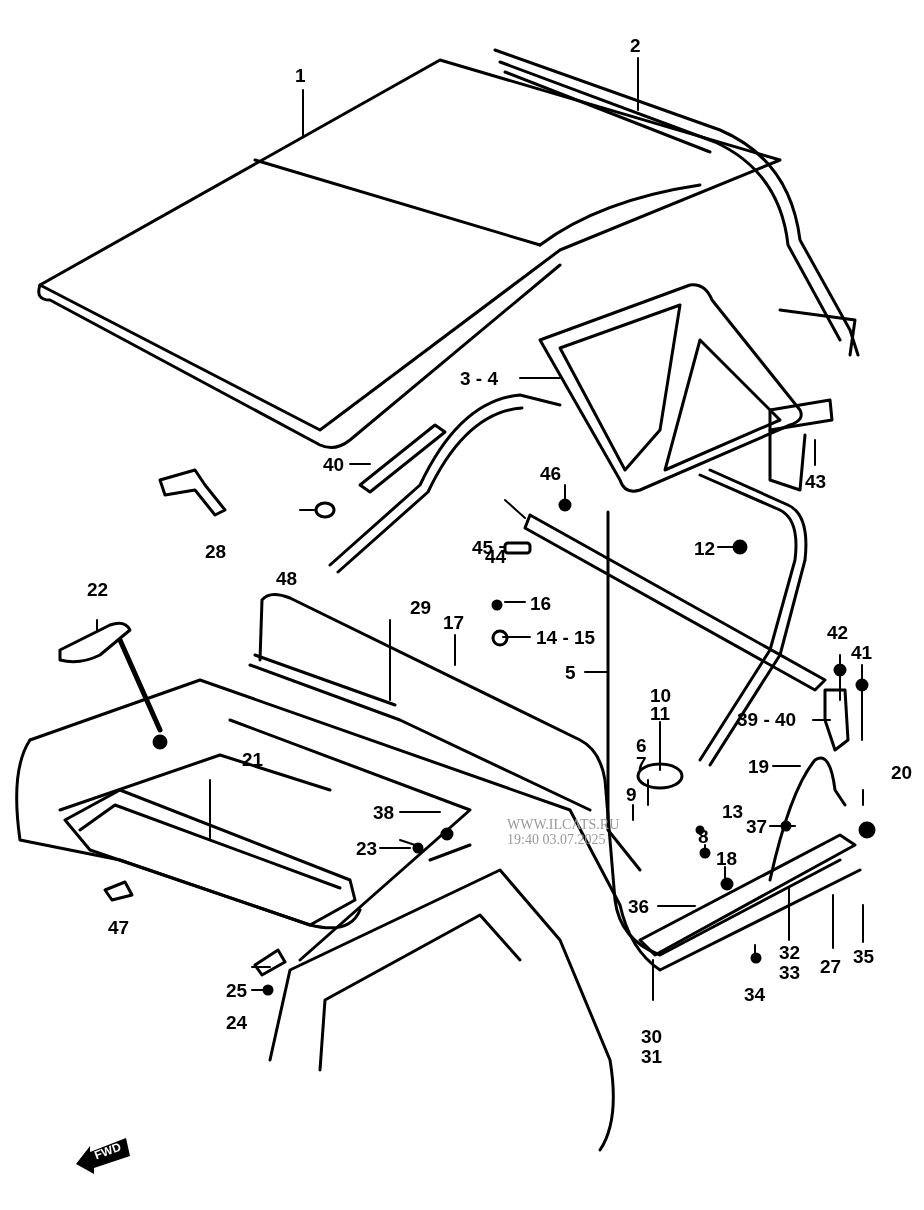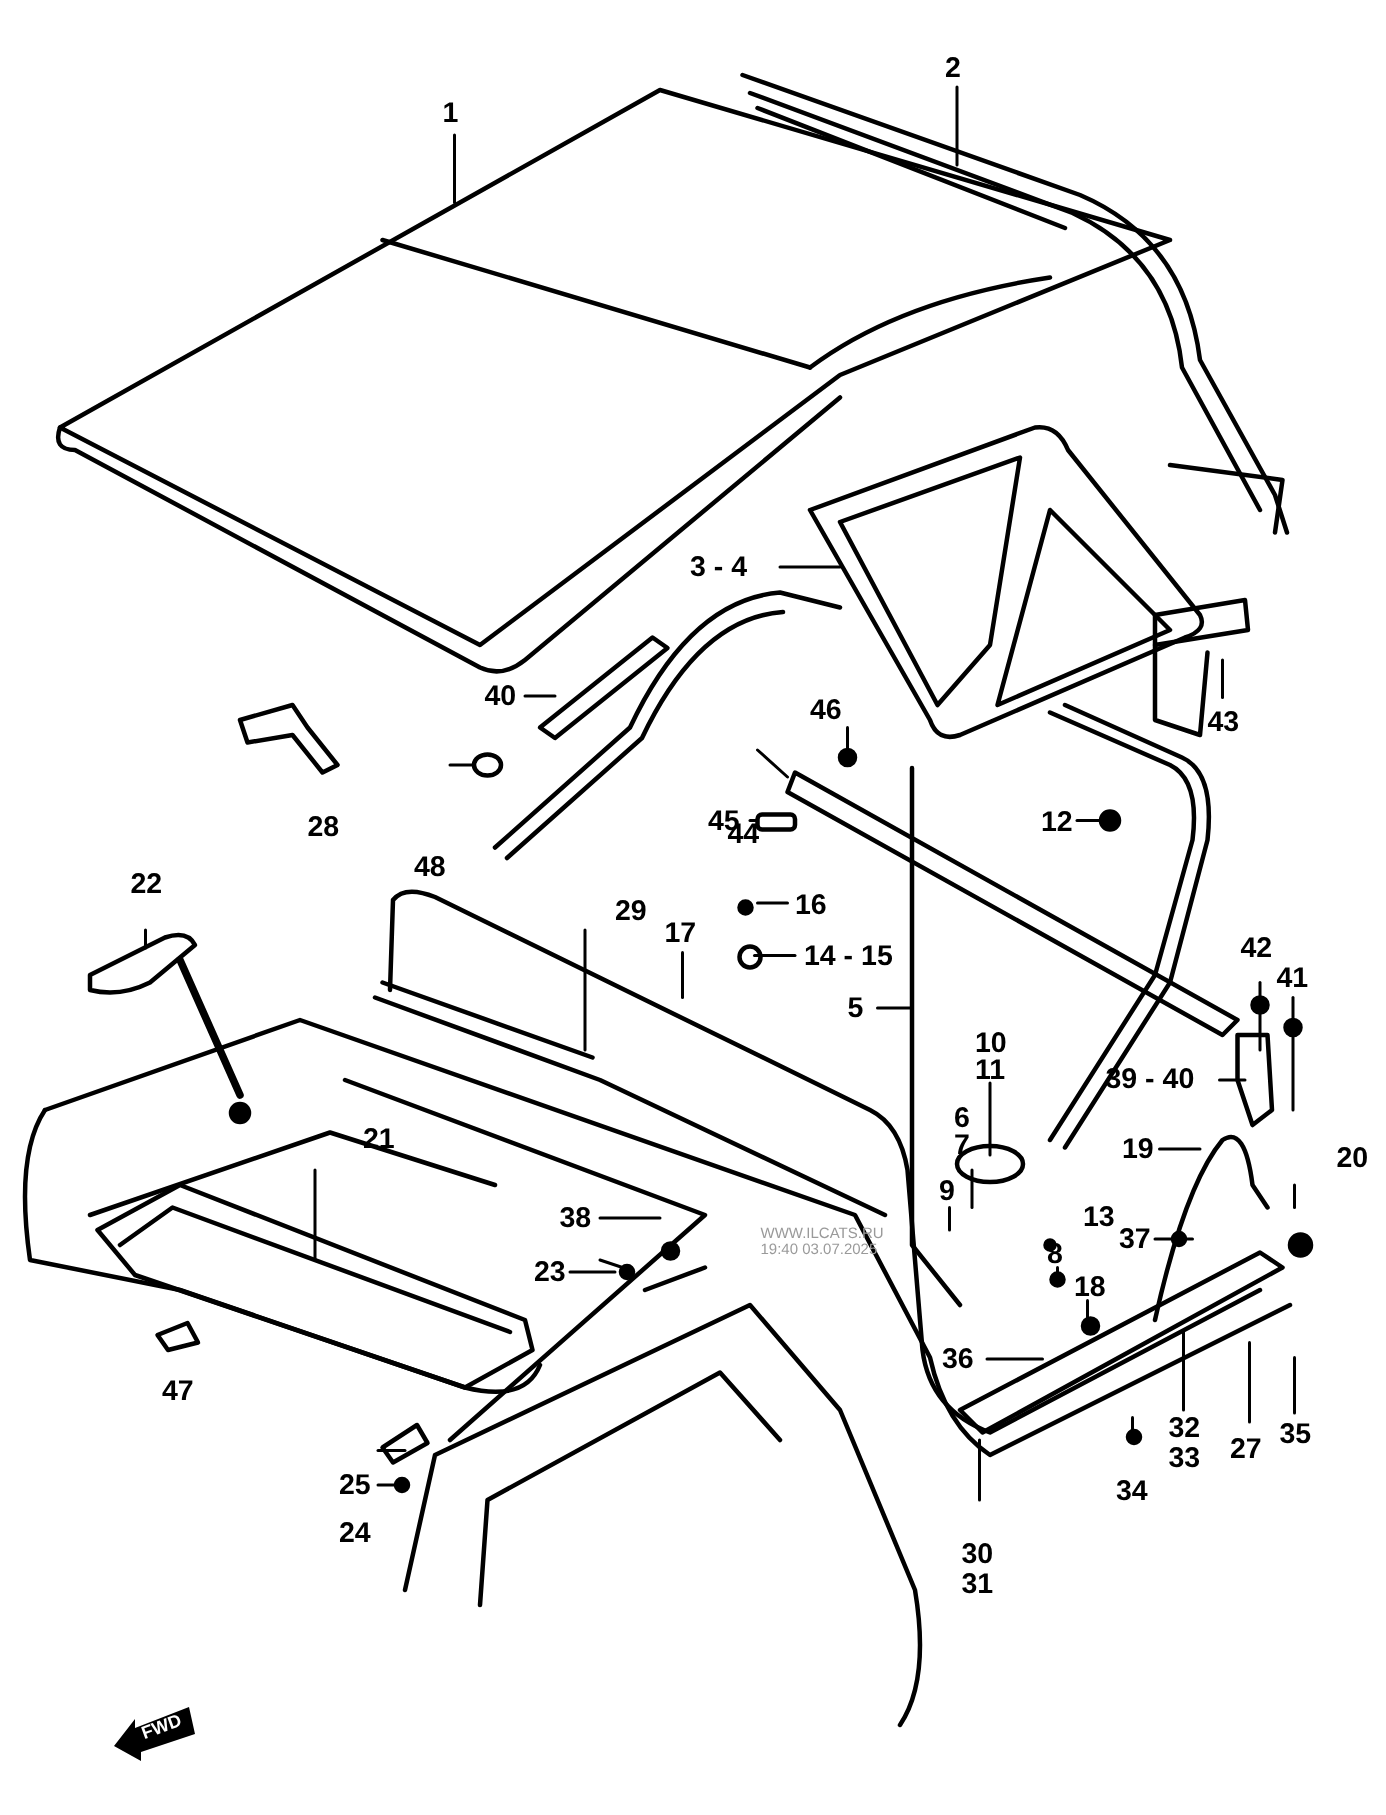--- a/index.html
+++ b/index.html
@@ -1,19 +1,19 @@
 <!DOCTYPE html>
 <html><head>
 <meta charset="utf-8">
 <style>
   html,body{margin:0;padding:0;background:#fff;}
   #canvas{position:relative;width:924px;height:1210px;background:#fff;overflow:hidden;}
   svg{position:absolute;left:0;top:0;}
   .lbl{position:absolute;font-family:"Liberation Sans",sans-serif;font-weight:bold;font-size:19px;color:#000;line-height:1;white-space:nowrap;}
-  .wm{position:absolute;font-family:Liberation Sans, sans-serif;font-size:10px;color:#9a9a9a;line-height:1.05;white-space:nowrap;}
+  .wm{position:absolute;font-family:Liberation Serif, serif;font-size:14px;color:#9a9a9a;line-height:1.05;white-space:nowrap;}
   .fwd{position:absolute;left:72px;top:1130px;width:62px;height:44px;}
 </style>
 </head>
 <body>
 
 <div id="canvas">
   <svg width="924" height="1210" viewBox="0 0 924 1210" fill="none" stroke="#000" stroke-width="3" stroke-linecap="round" stroke-linejoin="round">
 
     <g>
       <path d="M40 285 L440 60 L780 160 L560 250 L320 430 L40 285 Z"></path>

